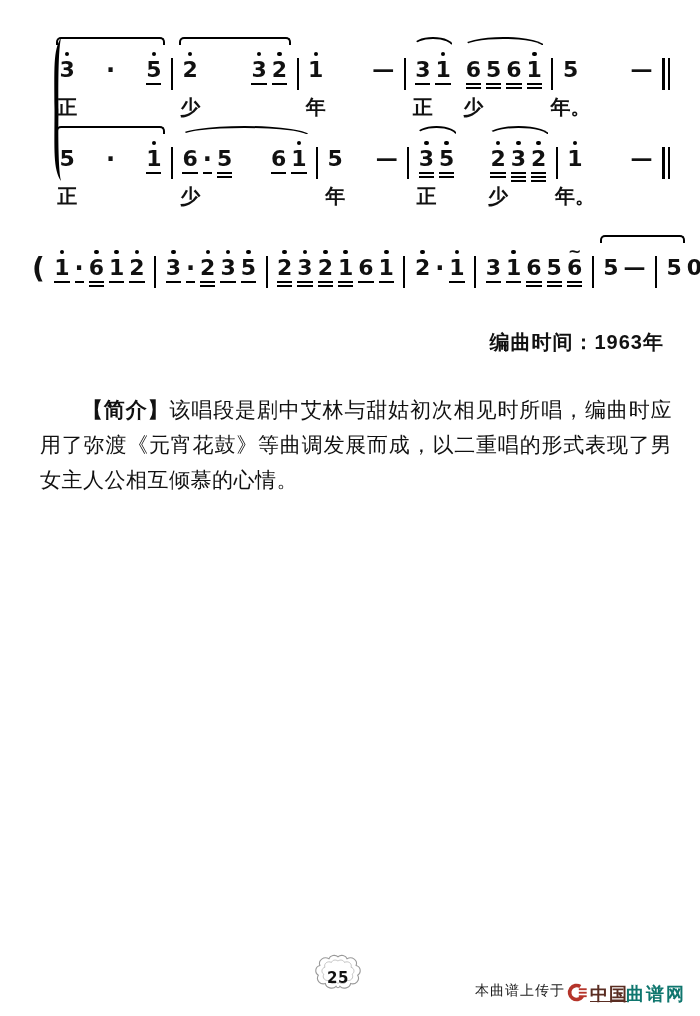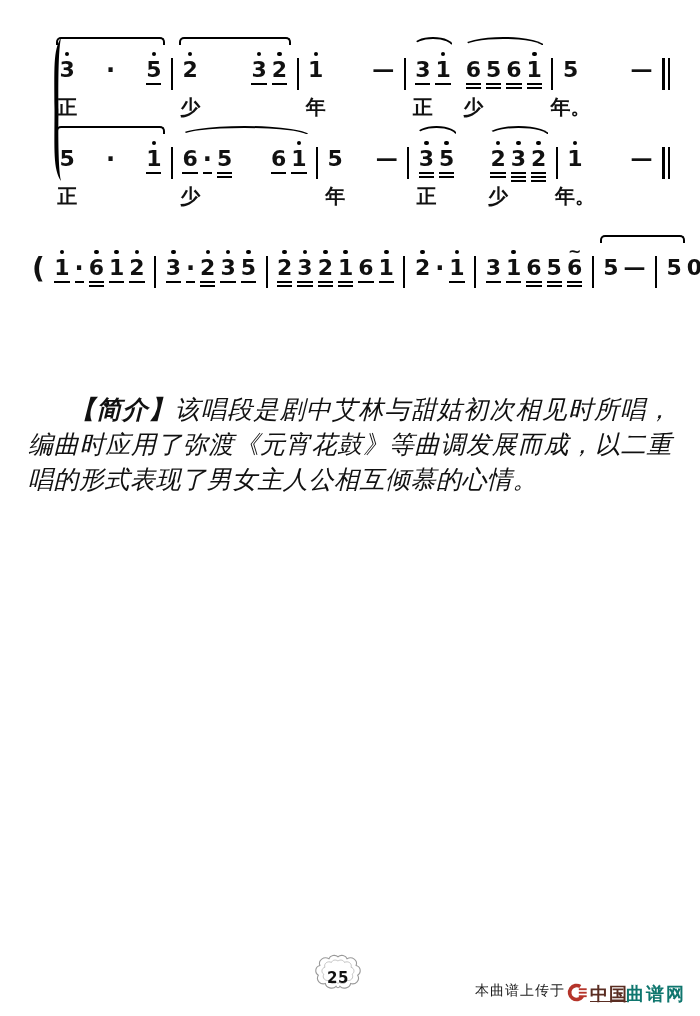--- a/index.html
+++ b/index.html
@@ -39,22 +39,22 @@
   .l1 .m0{flex-grow:121}.l1 .m1{flex-grow:146}.l1 .m2{flex-grow:85}.l1 .m3{flex-grow:150}.l1 .m4{flex-grow:102}
   .l2 .m0{flex-grow:90}.l2 .m1{flex-grow:85}.l2 .m2{flex-grow:109}.l2 .m3{flex-grow:68}
   .l2 .m4{flex-grow:90}.l2 .m5{flex-grow:51}.l2 .m6{flex-grow:34;justify-content:center}
   .m-line.l2{margin-left:-18px;margin-right:-6px;margin-top:20px;}
 
   
   .colophon{position:absolute;top:330px;right:36px;font:700 20px/24px "Liberation Sans",sans-serif;
             letter-spacing:1px;}
 
   
-  .intro{position:absolute;top:392px;left:28px;right:28px;font-size:25px;line-height:35px;
-         letter-spacing:0.5px;text-align:justify;font-style:italic;}
+  .intro{position:absolute;top:392px;left:40px;right:28px;font-size:21px;line-height:35px;
+         letter-spacing:0.5px;text-align:justify;}
   .intro p{margin:0;text-indent:42px;}
   .intro .lead{font-family:"Liberation Sans",sans-serif;font-weight:700;}
 
   
   .ornament{position:absolute;left:312px;top:954px;width:52px;height:46px;}
   .ornament svg{position:absolute;inset:0;}
   .pagenum{position:absolute;left:50%;top:50%;transform:translate(-50%,-46%);
            font:700 15px "DejaVu Sans",sans-serif;letter-spacing:0.5px;}
 
   
@@ -714,20 +714,21 @@
                   <div class="n-beams"></div>
                 </div>
               </div>
             </div>
           </div>
           <div class="arc-square" style="left: 567.734px; width: 85.625px; top: 3px;"></div>
         </div>
       </div>
     </div>
 
+  <div class="colophon">编曲时间：1963年</div>
 
   <div class="intro">
     <p><span class="lead">【简介】</span><span>该唱段是剧中艾林与甜姑初次相见时所唱，编曲时应用了弥渡《元宵花鼓》等曲调发展而成，以二重唱的形式表现了男女主人公相互倾慕的心情。</span></p>
   </div>
 
   <div class="ornament">
     <svg viewBox="0 0 66 46">
       <path d="M33 3.5 C29.5 0.5 23 1.5 21.5 6 C15 2.5 7.5 8 10 14.5 C4 16 3 23.5 8 27 C4.5 33 10.5 39.5 17 37.5 C18 43 26.5 45.5 30.5 41 C32 43.5 34 43.5 35.5 41 C39.5 45.5 48 43 49 37.5 C55.5 39.5 61.5 33 58 27 C63 23.5 62 16 56 14.5 C58.5 8 51 2.5 44.5 6 C43 1.5 36.5 0.5 33 3.5 Z" fill="none" stroke="#999999" stroke-width="1.4"></path>
       <g transform="translate(9.2,6.4) scale(0.72)">
         <path d="M33 3.5 C29.5 0.5 23 1.5 21.5 6 C15 2.5 7.5 8 10 14.5 C4 16 3 23.5 8 27 C4.5 33 10.5 39.5 17 37.5 C18 43 26.5 45.5 30.5 41 C32 43.5 34 43.5 35.5 41 C39.5 45.5 48 43 49 37.5 C55.5 39.5 61.5 33 58 27 C63 23.5 62 16 56 14.5 C58.5 8 51 2.5 44.5 6 C43 1.5 36.5 0.5 33 3.5 Z" fill="none" stroke="#aaaaaa" stroke-width="1.2"></path>

